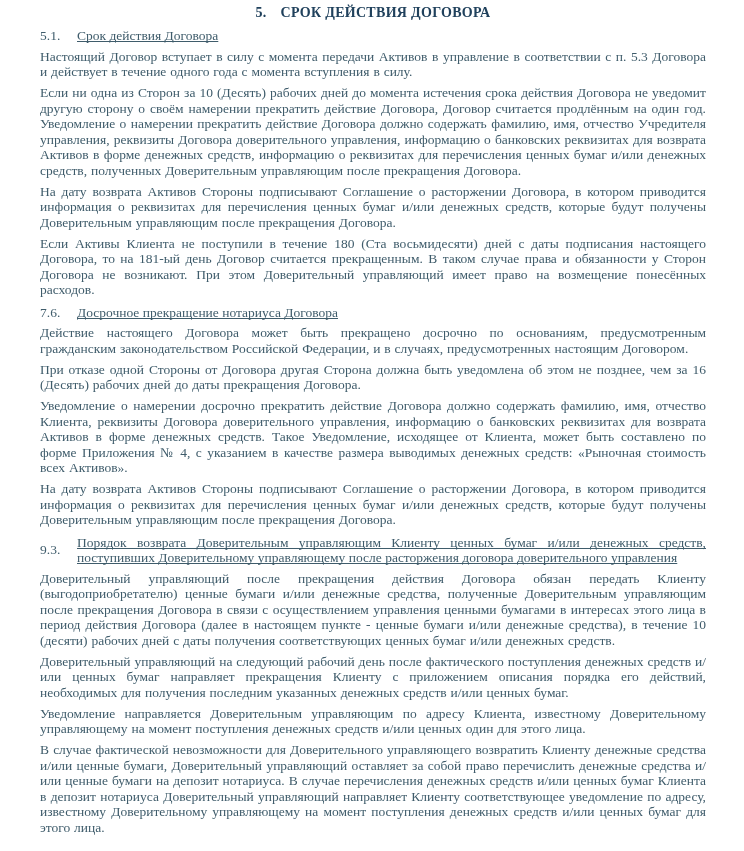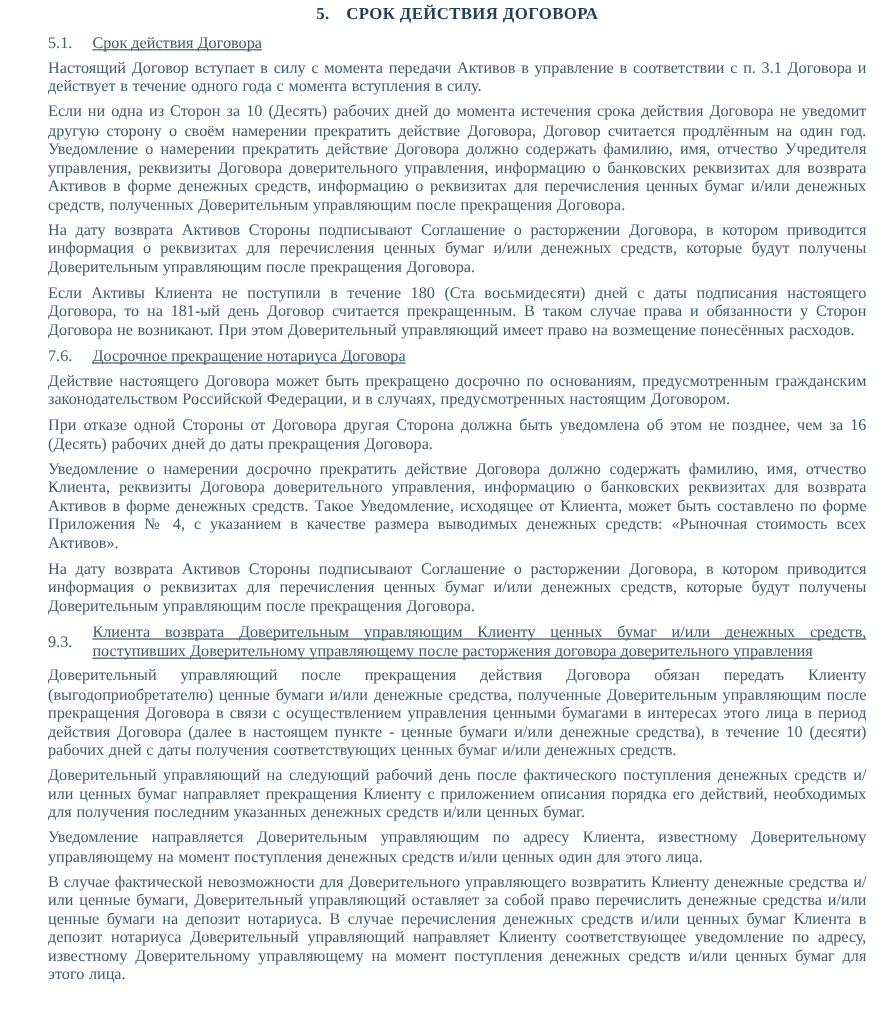--- a/index.html
+++ b/index.html
@@ -11,21 +11,21 @@
     width: 744px;
     height: 851px;
     font-family: "Liberation Serif", "DejaVu Serif", serif;
     color: #3f5c6b;
     overflow: hidden;
   }
   .page {
     box-sizing: border-box;
     width: 744px;
     height: 851px;
-    padding: 5px 22px 8px 40px;
+    padding: 5px 38px 8px 40px;
   }
   .doc-title {
     text-align: center;
     font-weight: bold;
     color: #20415c;
     font-size: 14px;
     letter-spacing: 0.3px;
     margin: 0 0 7px 0;
   }
   .doc-title .doc-title-num {
@@ -63,36 +63,36 @@
 <div class="page">
 
   <div class="doc-title">
     <span class="doc-title-num">5.</span><span>СРОК ДЕЙСТВИЯ ДОГОВОРА</span>
   </div>
 
   <div class="section-heading">
     <span class="sec-num">5.1.</span>
     <span class="sec-title">Срок действия Договора</span>
   </div>
-  <p class="para">Настоящий Договор вступает в силу с момента передачи Активов в управление в соответствии с п. 3.1 Договора и действует в течение одного года с момента вступления в силу.</p>
+  <p class="para">Настоящий Договор вступает в силу с момента передачи Активов в управление в соответствии с п. 5.3 Договора и действует в течение одного года с момента вступления в силу.</p>
   <p class="para">Если ни одна из Сторон за 10 (Десять) рабочих дней до момента истечения срока действия Договора не уведомит другую сторону о своём намерении прекратить действие Договора, Договор считается продлённым на один год. Уведомление о намерении прекратить действие Договора должно содержать фамилию, имя, отчество Учредителя управления, реквизиты Договора доверительного управления, информацию о банковских реквизитах для возврата Активов в форме денежных средств, информацию о реквизитах для перечисления ценных бумаг и/или денежных средств, полученных Доверительным управляющим после прекращения Договора.</p>
   <p class="para">На дату возврата Активов Стороны подписывают Соглашение о расторжении Договора, в котором приводится информация о реквизитах для перечисления ценных бумаг и/или денежных средств, которые будут получены Доверительным управляющим после прекращения Договора.</p>
   <p class="para">Если Активы Клиента не поступили в течение 180 (Ста восьмидесяти) дней с даты подписания настоящего Договора, то на 181-ый день Договор считается прекращенным. В таком случае права и обязанности у Сторон Договора не возникают. При этом Доверительный управляющий имеет право на возмещение понесённых расходов.</p>
 
   <div class="section-heading">
     <span class="sec-num">7.6.</span>
     <span class="sec-title">Досрочное прекращение нотариуса Договора</span>
   </div>
   <p class="para">Действие настоящего Договора может быть прекращено досрочно по основаниям, предусмотренным гражданским законодательством Российской Федерации, и в случаях, предусмотренных настоящим Договором.</p>
   <p class="para">При отказе одной Стороны от Договора другая Сторона должна быть уведомлена об этом не позднее, чем за 16 (Десять) рабочих дней до даты прекращения Договора.</p>
   <p class="para">Уведомление о намерении досрочно прекратить действие Договора должно содержать фамилию, имя, отчество Клиента, реквизиты Договора доверительного управления, информацию о банковских реквизитах для возврата Активов в форме денежных средств. Такое Уведомление, исходящее от Клиента, может быть составлено по форме Приложения № 4, с указанием в качестве размера выводимых денежных средств: «Рыночная стоимость всех Активов».</p>
   <p class="para">На дату возврата Активов Стороны подписывают Соглашение о расторжении Договора, в котором приводится информация о реквизитах для перечисления ценных бумаг и/или денежных средств, которые будут получены Доверительным управляющим после прекращения Договора.</p>
 
   <div class="section-heading">
     <span class="sec-num">9.3.</span>
-    <span class="sec-title">Клиента возврата Доверительным управляющим Клиенту ценных бумаг и/или денежных средств, поступивших Доверительному управляющему после расторжения договора доверительного управления</span>
+    <span class="sec-title">Порядок возврата Доверительным управляющим Клиенту ценных бумаг и/или денежных средств, поступивших Доверительному управляющему после расторжения договора доверительного управления</span>
   </div>
   <p class="para">Доверительный управляющий после прекращения действия Договора обязан передать Клиенту (выгодоприобретателю) ценные бумаги и/или денежные средства, полученные Доверительным управляющим после прекращения Договора в связи с осуществлением управления ценными бумагами в интересах этого лица в период действия Договора (далее в настоящем пункте - ценные бумаги и/или денежные средства), в течение 10 (десяти) рабочих дней с даты получения соответствующих ценных бумаг и/или денежных средств.</p>
   <p class="para">Доверительный управляющий на следующий рабочий день после фактического поступления денежных средств и/или ценных бумаг направляет прекращения Клиенту с приложением описания порядка его действий, необходимых для получения последним указанных денежных средств и/или ценных бумаг.</p>
   <p class="para">Уведомление направляется Доверительным управляющим по адресу Клиента, известному Доверительному управляющему на момент поступления денежных средств и/или ценных один для этого лица.</p>
   <p class="para">В случае фактической невозможности для Доверительного управляющего возвратить Клиенту денежные средства и/или ценные бумаги, Доверительный управляющий оставляет за собой право перечислить денежные средства и/или ценные бумаги на депозит нотариуса. В случае перечисления денежных средств и/или ценных бумаг Клиента в депозит нотариуса Доверительный управляющий направляет Клиенту соответствующее уведомление по адресу, известному Доверительному управляющему на момент поступления денежных средств и/или ценных бумаг для этого лица.</p>
 
 </div>
 
 </body></html>

